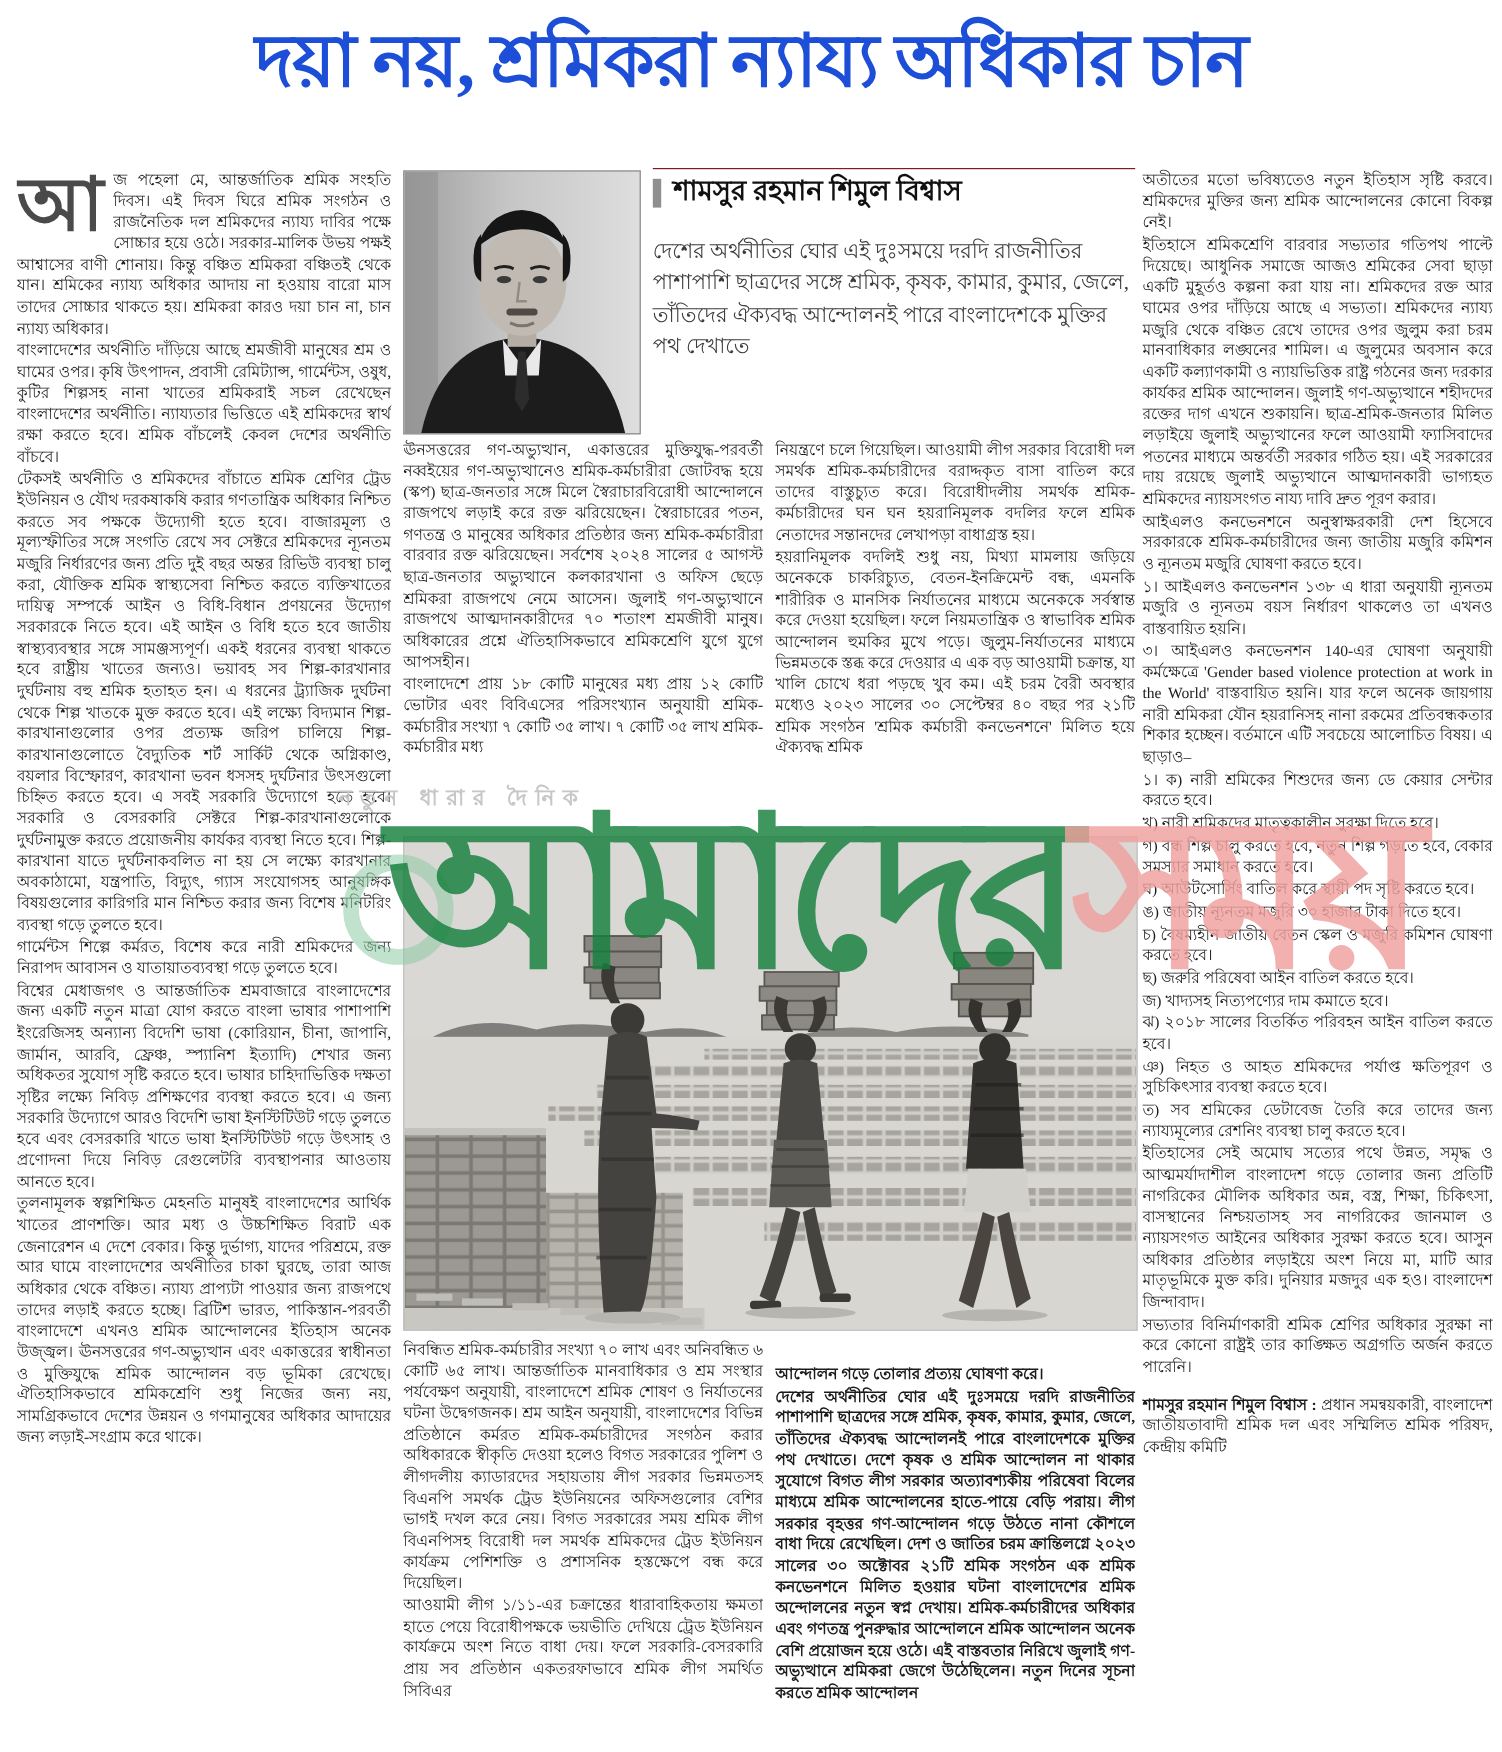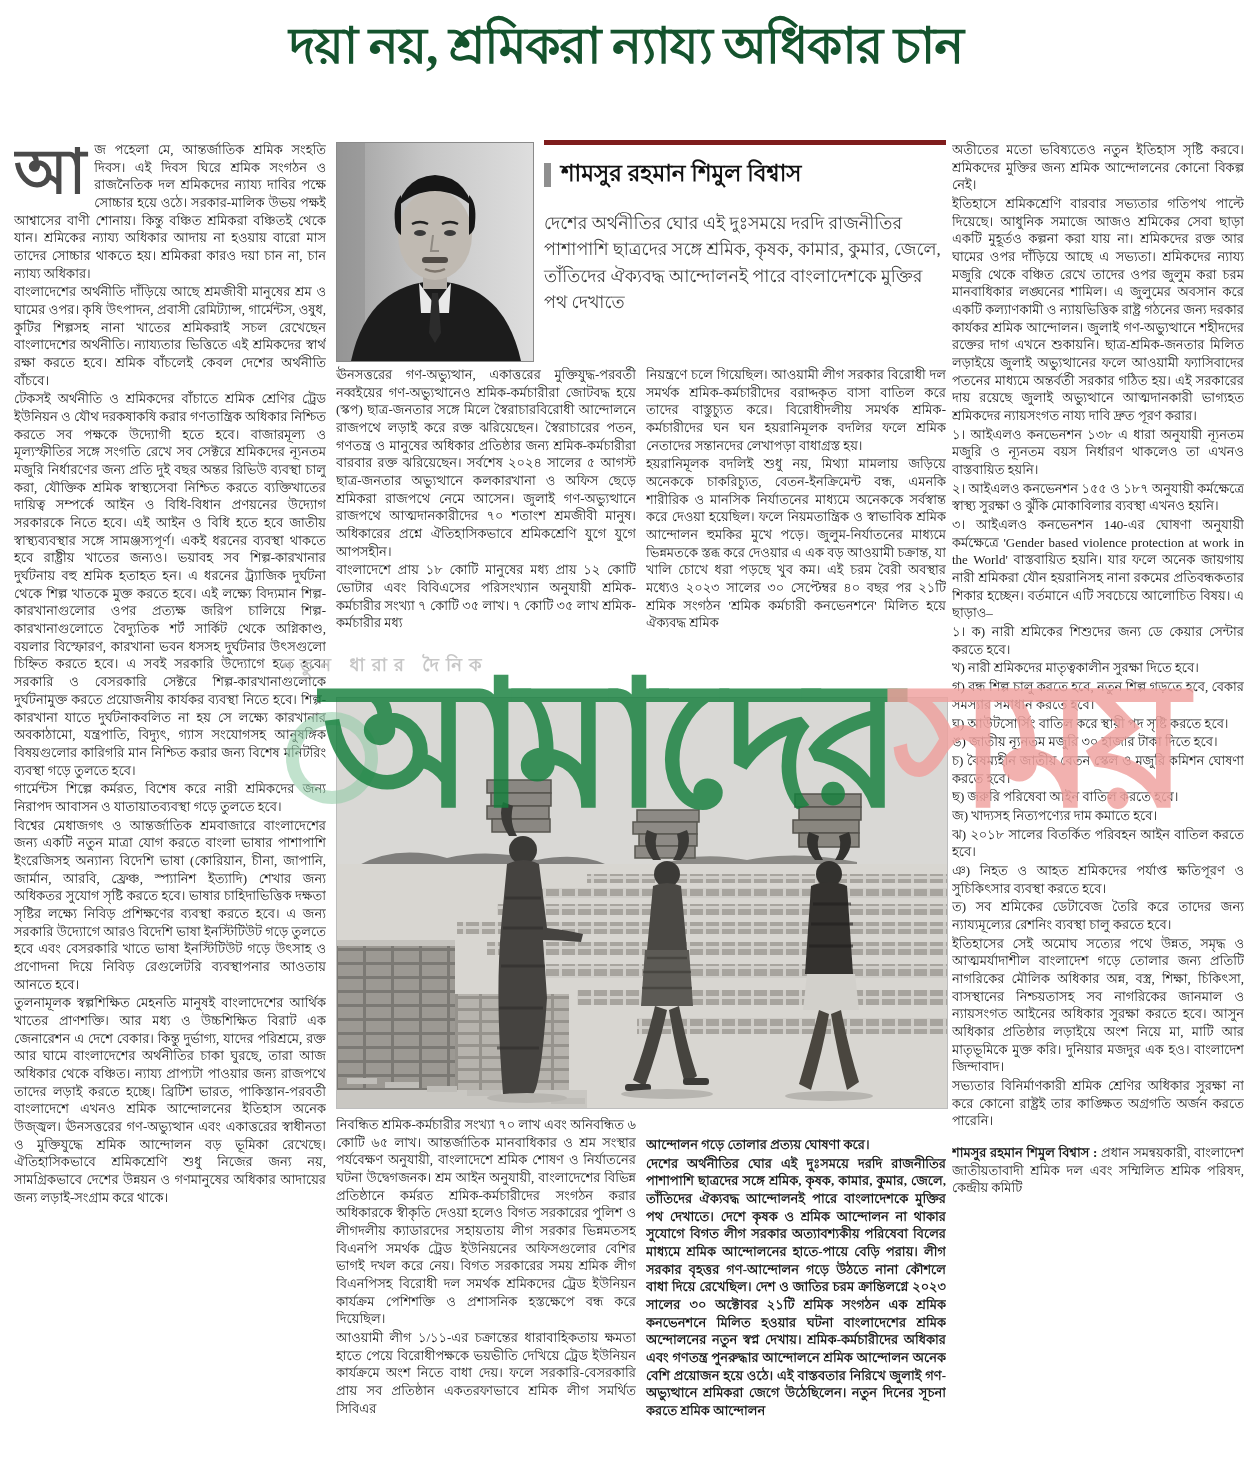--- a/index.html
+++ b/index.html
@@ -1,32 +1,32 @@
 <!DOCTYPE html>
 <html><head>
 <meta charset="utf-8">
 <style>
   html,body{margin:0;padding:0;background:#f2f2f2;}
   #page{position:relative;width:1252px;height:1460px;background:#ffffff;overflow:hidden;
         font-family:"Liberation Serif",serif;color:#1b1b1b;}
   h1.headline{position:absolute;left:0;right:0;top:18px;margin:0;text-align:center;
-        font-size:50px;font-weight:bold;color:#14532d;letter-spacing:-1px;line-height:1.15;}
+        font-size:61px;font-weight:bold;color:#1d4ed8;letter-spacing:-1px;line-height:1.15;}
   .col{position:absolute;font-size:13px;line-height:1.36;text-align:justify;overflow:hidden;}
   .col p{margin:0 0 1px 0;}
   .c1{left:14px;top:141px;width:312px;height:1312px;}
   .c2a{left:336px;top:366px;width:300px;height:330px;}
   .c3a{left:646px;top:366px;width:300px;height:330px;}
   .c2b{left:336px;top:1116px;width:300px;height:340px;}
   .c3b{left:646px;top:1136px;width:300px;height:340px;font-weight:bold;}
   .c4{left:952px;top:141px;width:292px;height:1312px;}
   .dropcap{float:left;font-size:62px;line-height:0.82;padding:6px 8px 0 0;font-weight:bold;color:#4a4a4a;}
   .portrait{position:absolute;left:336px;top:142px;width:196px;height:218px;border:1px solid #8a8a8a;
         background:#cfcfcf;overflow:hidden;}
-  .bylineblock{position:absolute;left:544px;top:140px;width:402px;height:222px;border-top:5px solid #7f1d1d;
-        padding-top:10px;}
+  .bylineblock{position:absolute;left:544px;top:140px;width:402px;height:222px;border-top:1px solid #7f1d1d;
+        }
   .byline{font-size:23px;font-weight:bold;color:#111;display:flex;align-items:center;gap:10px;}
   .byline .bar{display:inline-block;width:7px;height:24px;background:#8f8f8f;}
   .standfirst{margin-top:16px;font-size:17.5px;line-height:1.5;color:#3c3c3c;text-align:left;}
   .mainphoto{position:absolute;left:336px;top:697px;width:610px;height:410px;overflow:hidden;
         border:1px solid #bdbdbd;background:#d7d6d4;}
   .wm-brand{position:absolute;left:322px;top:655px;width:700px;font-weight:bold;font-size:175px;
         line-height:1.05;letter-spacing:-10px;white-space:nowrap;z-index:6;pointer-events:none;
         font-family:"Liberation Serif",serif;}
   .wm-brand span{opacity:0.82;}
   .wm-slogan{position:absolute;left:282px;top:651px;z-index:5;font-size:18px;letter-spacing:7px;
@@ -208,22 +208,22 @@
   </div>
 
   <div class="col c3b">
     <p>আন্দোলন গড়ে তোলার প্রত্যয় ঘোষণা করে।</p>
     <p>দেশের অর্থনীতির ঘোর এই দুঃসময়ে দরদি রাজনীতির পাশাপাশি ছাত্রদের সঙ্গে শ্রমিক, কৃষক, কামার, কুমার, জেলে, তাঁতিদের ঐক্যবদ্ধ আন্দোলনই পারে বাংলাদেশকে মুক্তির পথ দেখাতে। দেশে কৃষক ও শ্রমিক আন্দোলন না থাকার সুযোগে বিগত লীগ সরকার অত্যাবশ্যকীয় পরিষেবা বিলের মাধ্যমে শ্রমিক আন্দোলনের হাতে-পায়ে বেড়ি পরায়। লীগ সরকার বৃহত্তর গণ-আন্দোলন গড়ে উঠতে নানা কৌশলে বাধা দিয়ে রেখেছিল। দেশ ও জাতির চরম ক্রান্তিলগ্নে ২০২৩ সালের ৩০ অক্টোবর ২১টি শ্রমিক সংগঠন এক শ্রমিক কনভেনশনে মিলিত হওয়ার ঘটনা বাংলাদেশের শ্রমিক অন্দোলনের নতুন স্বপ্ন দেখায়। শ্রমিক-কর্মচারীদের অধিকার এবং গণতন্ত্র পুনরুদ্ধার আন্দোলনে শ্রমিক আন্দোলন অনেক বেশি প্রয়োজন হয়ে ওঠে। এই বাস্তবতার নিরিখে জুলাই গণ-অভ্যুত্থানে শ্রমিকরা জেগে উঠেছিলেন। নতুন দিনের সূচনা করতে শ্রমিক আন্দোলন</p>
   </div>
 
   <div class="col c4">
     <p>অতীতের মতো ভবিষ্যতেও নতুন ইতিহাস সৃষ্টি করবে। শ্রমিকদের মুক্তির জন্য শ্রমিক আন্দোলনের কোনো বিকল্প নেই।</p>
     <p>ইতিহাসে শ্রমিকশ্রেণি বারবার সভ্যতার গতিপথ পাল্টে দিয়েছে। আধুনিক সমাজে আজও শ্রমিকের সেবা ছাড়া একটি মুহূর্তও কল্পনা করা যায় না। শ্রমিকদের রক্ত আর ঘামের ওপর দাঁড়িয়ে আছে এ সভ্যতা। শ্রমিকদের ন্যায্য মজুরি থেকে বঞ্চিত রেখে তাদের ওপর জুলুম করা চরম মানবাধিকার লঙ্ঘনের শামিল। এ জুলুমের অবসান করে একটি কল্যাণকামী ও ন্যায়ভিত্তিক রাষ্ট্র গঠনের জন্য দরকার কার্যকর শ্রমিক আন্দোলন। জুলাই গণ-অভ্যুত্থানে শহীদদের রক্তের দাগ এখনে শুকায়নি। ছাত্র-শ্রমিক-জনতার মিলিত লড়াইয়ে জুলাই অভ্যুত্থানের ফলে আওয়ামী ফ্যাসিবাদের পতনের মাধ্যমে অন্তর্বর্তী সরকার গঠিত হয়। এই সরকারের দায় রয়েছে জুলাই অভ্যুত্থানে আত্মদানকারী ভাগ্যহত শ্রমিকদের ন্যায়সংগত নায্য দাবি দ্রুত পূরণ করার।</p>
+    <p>আইএলও কনভেনশনে অনুস্বাক্ষরকারী দেশ হিসেবে সরকারকে শ্রমিক-কর্মচারীদের জন্য জাতীয় মজুরি কমিশন ও ন্যূনতম মজুরি ঘোষণা করতে হবে।</p>
     <p>১। আইএলও কনভেনশন ১৩৮ এ ধারা অনুযায়ী ন্যূনতম মজুরি ও ন্যূনতম বয়স নির্ধারণ থাকলেও তা এখনও বাস্তবায়িত হয়নি।</p>
-    <p>২। আইএলও কনভেনশন ১৫৫ ও ১৮৭ অনুযায়ী কর্মক্ষেত্রে স্বাস্থ্য সুরক্ষা ও ঝুঁকি মোকাবিলার ব্যবস্থা এখনও হয়নি।</p>
     <p>৩। আইএলও কনভেনশন 140-এর ঘোষণা অনুযায়ী কর্মক্ষেত্রে 'Gender based violence protection at work in the World' বাস্তবায়িত হয়নি। যার ফলে অনেক জায়গায় নারী শ্রমিকরা যৌন হয়রানিসহ নানা রকমের প্রতিবন্ধকতার শিকার হচ্ছেন। বর্তমানে এটি সবচেয়ে আলোচিত বিষয়। এ ছাড়াও–</p>
     <p>১। ক) নারী শ্রমিকের শিশুদের জন্য ডে কেয়ার সেন্টার করতে হবে।</p>
     <p>খ) নারী শ্রমিকদের মাতৃত্বকালীন সুরক্ষা দিতে হবে।</p>
     <p>গ) বন্ধ শিল্প চালু করতে হবে, নতুন শিল্প গড়তে হবে, বেকার সমস্যার সমাধান করতে হবে।</p>
     <p>ঘ) আউটসোর্সিং বাতিল করে স্থায়ী পদ সৃষ্টি করতে হবে।</p>
     <p>ঙ) জাতীয় ন্যূনতম মজুরি ৩০ হাজার টাকা দিতে হবে।</p>
     <p>চ) বৈষম্যহীন জাতীয় বেতন স্কেল ও মজুরি কমিশন ঘোষণা করতে হবে।</p>
     <p>ছ) জরুরি পরিষেবা আইন বাতিল করতে হবে।</p>
     <p>জ) খাদ্যসহ নিত্যপণ্যের দাম কমাতে হবে।</p>
     <p>ঝ) ২০১৮ সালের বিতর্কিত পরিবহন আইন বাতিল করতে হবে।</p>

